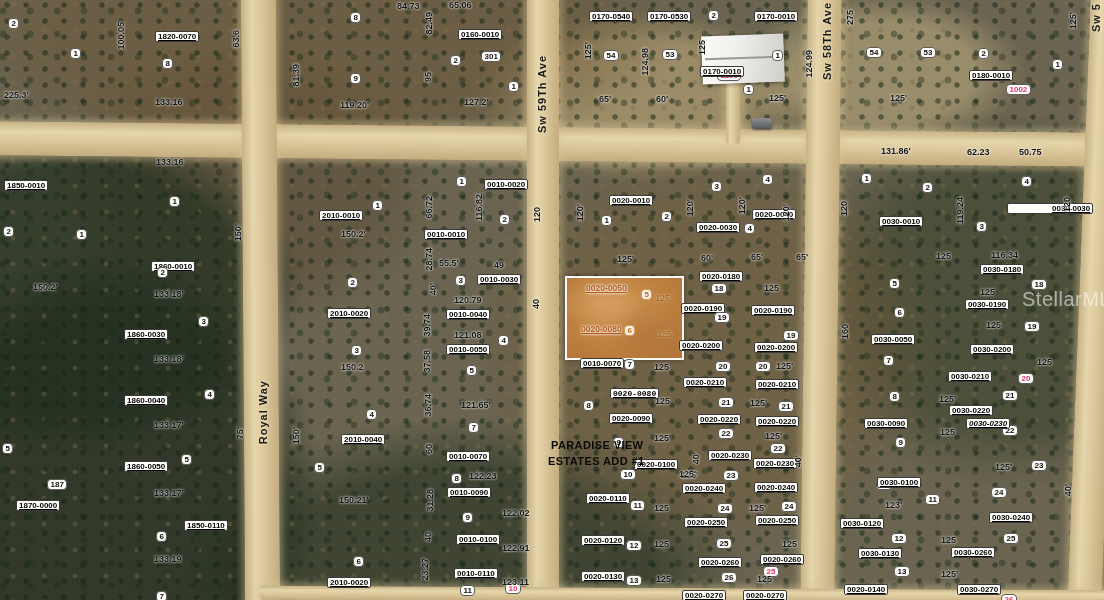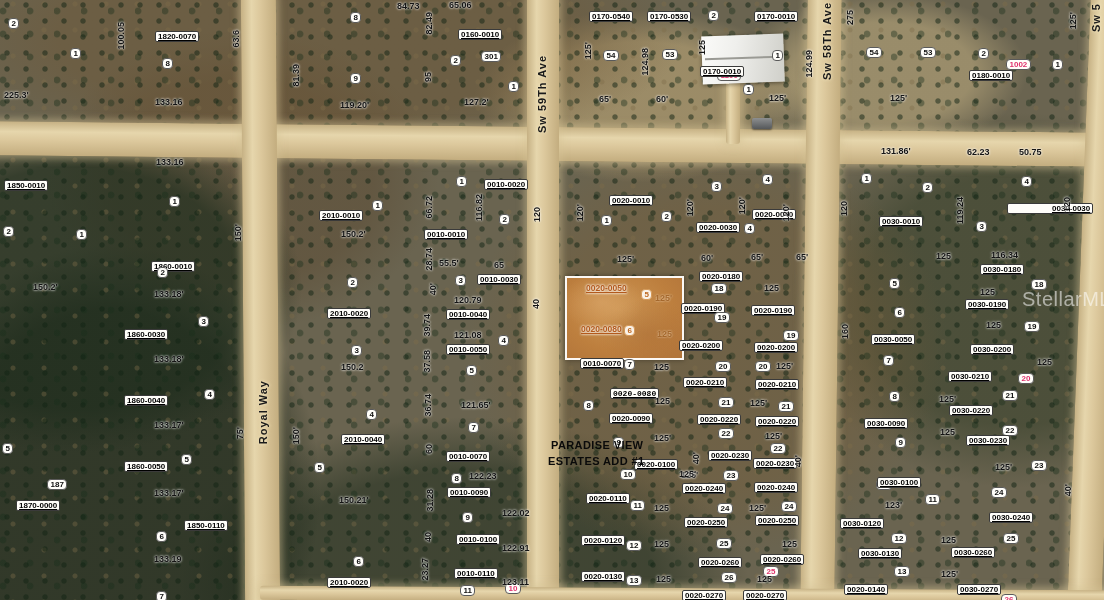--- a/index.html
+++ b/index.html
@@ -114,21 +114,21 @@
       <span class="lbl k-l" style="left: 772px; top: 50px;">1</span>
       <span class="lbl k-l" style="left: 743px; top: 84px;">1</span>
       <span class="lbl k-d" style="left: 599px; top: 94px;">65'</span>
       <span class="lbl k-d" style="left: 656px; top: 94px;">60'</span>
       <span class="lbl k-d" style="left: 769px; top: 93px;">125'</span>
       <span class="lbl k-d k-vert" style="left: 804px; top: 50px;">124.99</span>
       <span class="lbl k-road" style="left: 821px; top: 2px;">Sw 58Th Ave</span>
       <span class="lbl k-l" style="left: 866px; top: 47px;">54</span>
       <span class="lbl k-l" style="left: 920px; top: 47px;">53</span>
       <span class="lbl k-l" style="left: 978px; top: 48px;">2</span>
-      <span class="lbl k-l k-pink" style="left: 1006px; top: 31px;">1002</span>
+      <span class="lbl k-l k-pink" style="left: 1006px; top: 56px;">1002</span>
       <span class="lbl k-p" style="left: 969px; top: 70px;">0180-0010</span>
       <span class="lbl k-l" style="left: 1052px; top: 59px;">1</span>
       <span class="lbl k-d" style="left: 890px; top: 93px;">125'</span>
       <span class="lbl k-d k-vert" style="left: 845px; top: 10px;">275</span>
       <span class="lbl k-d k-vert" style="left: 1068px; top: 12px;">125'</span>
       <span class="lbl k-road" style="left: 1090px; top: 3px;">Sw 5</span>
       <span class="lbl k-d" style="left: 881px; top: 146px;">131.86'</span>
       <span class="lbl k-d" style="left: 967px; top: 147px;">62.23</span>
       <span class="lbl k-d" style="left: 1019px; top: 147px;">50.75</span>
       <span class="lbl k-d" style="left: 156px; top: 157px;">133.16</span>
@@ -174,21 +174,21 @@
       <span class="lbl k-l" style="left: 353px; top: 556px;">6</span>
       <span class="lbl k-p" style="left: 327px; top: 577px;">2010-0020</span>
       <span class="lbl k-l" style="left: 456px; top: 176px;">1</span>
       <span class="lbl k-p" style="left: 484px; top: 179px;">0010-0020</span>
       <span class="lbl k-l" style="left: 499px; top: 214px;">2</span>
       <span class="lbl k-p" style="left: 424px; top: 229px;">0010-0010</span>
       <span class="lbl k-d k-vert" style="left: 474px; top: 194px;">116.82</span>
       <span class="lbl k-d k-vert" style="left: 424px; top: 196px;">66.72</span>
       <span class="lbl k-d" style="left: 439px; top: 258px;">55.5'</span>
       <span class="lbl k-d k-vert" style="left: 424px; top: 248px;">28.74</span>
-      <span class="lbl k-d" style="left: 494px; top: 260px;">65</span>
+      <span class="lbl k-d" style="left: 494px; top: 260px;">49</span>
       <span class="lbl k-p" style="left: 477px; top: 274px;">0010-0030</span>
       <span class="lbl k-l" style="left: 455px; top: 275px;">3</span>
       <span class="lbl k-d" style="left: 454px; top: 295px;">120.79</span>
       <span class="lbl k-p" style="left: 446px; top: 309px;">0010-0040</span>
       <span class="lbl k-d k-vert" style="left: 428px; top: 283px;">40'</span>
       <span class="lbl k-d k-vert" style="left: 422px; top: 314px;">39.74</span>
       <span class="lbl k-d" style="left: 454px; top: 330px;">121.08</span>
       <span class="lbl k-p" style="left: 446px; top: 344px;">0010-0050</span>
       <span class="lbl k-l" style="left: 498px; top: 335px;">4</span>
       <span class="lbl k-l" style="left: 466px; top: 365px;">5</span>
@@ -329,21 +329,21 @@
       <span class="lbl k-p" style="left: 948px; top: 371px;">0030-0210</span>
       <span class="lbl k-d k-vert" style="left: 840px; top: 324px;">160</span>
       <span class="lbl k-l" style="left: 889px; top: 391px;">8</span>
       <span class="lbl k-d" style="left: 939px; top: 394px;">125'</span>
       <span class="lbl k-l" style="left: 1002px; top: 390px;">21</span>
       <span class="lbl k-p" style="left: 949px; top: 405px;">0030-0220</span>
       <span class="lbl k-p" style="left: 864px; top: 418px;">0030-0090</span>
       <span class="lbl k-d" style="left: 940px; top: 427px;">125</span>
       <span class="lbl k-l" style="left: 1002px; top: 425px;">22</span>
       <span class="lbl k-l" style="left: 895px; top: 437px;">9</span>
-      <span class="lbl k-p" style="left: 966px; top: 435px;">0030-0230</span>
+      <span class="lbl k-p" style="left: 966px; top: 418px; font-style: italic;">0030-0230</span>
       <span class="lbl k-l k-pink" style="left: 876px; top: 451px;">10</span>
       <span class="lbl k-d" style="left: 995px; top: 462px;">125'</span>
       <span class="lbl k-l" style="left: 1031px; top: 460px;">23</span>
       <span class="lbl k-p" style="left: 877px; top: 477px;">0030-0100</span>
       <span class="lbl k-l" style="left: 925px; top: 494px;">11</span>
       <span class="lbl k-d" style="left: 885px; top: 500px;">123'</span>
       <span class="lbl k-l" style="left: 991px; top: 487px;">24</span>
       <span class="lbl k-p" style="left: 989px; top: 512px;">0030-0240</span>
       <span class="lbl k-p" style="left: 840px; top: 518px;">0030-0120</span>
       <span class="lbl k-l" style="left: 891px; top: 533px;">12</span>

